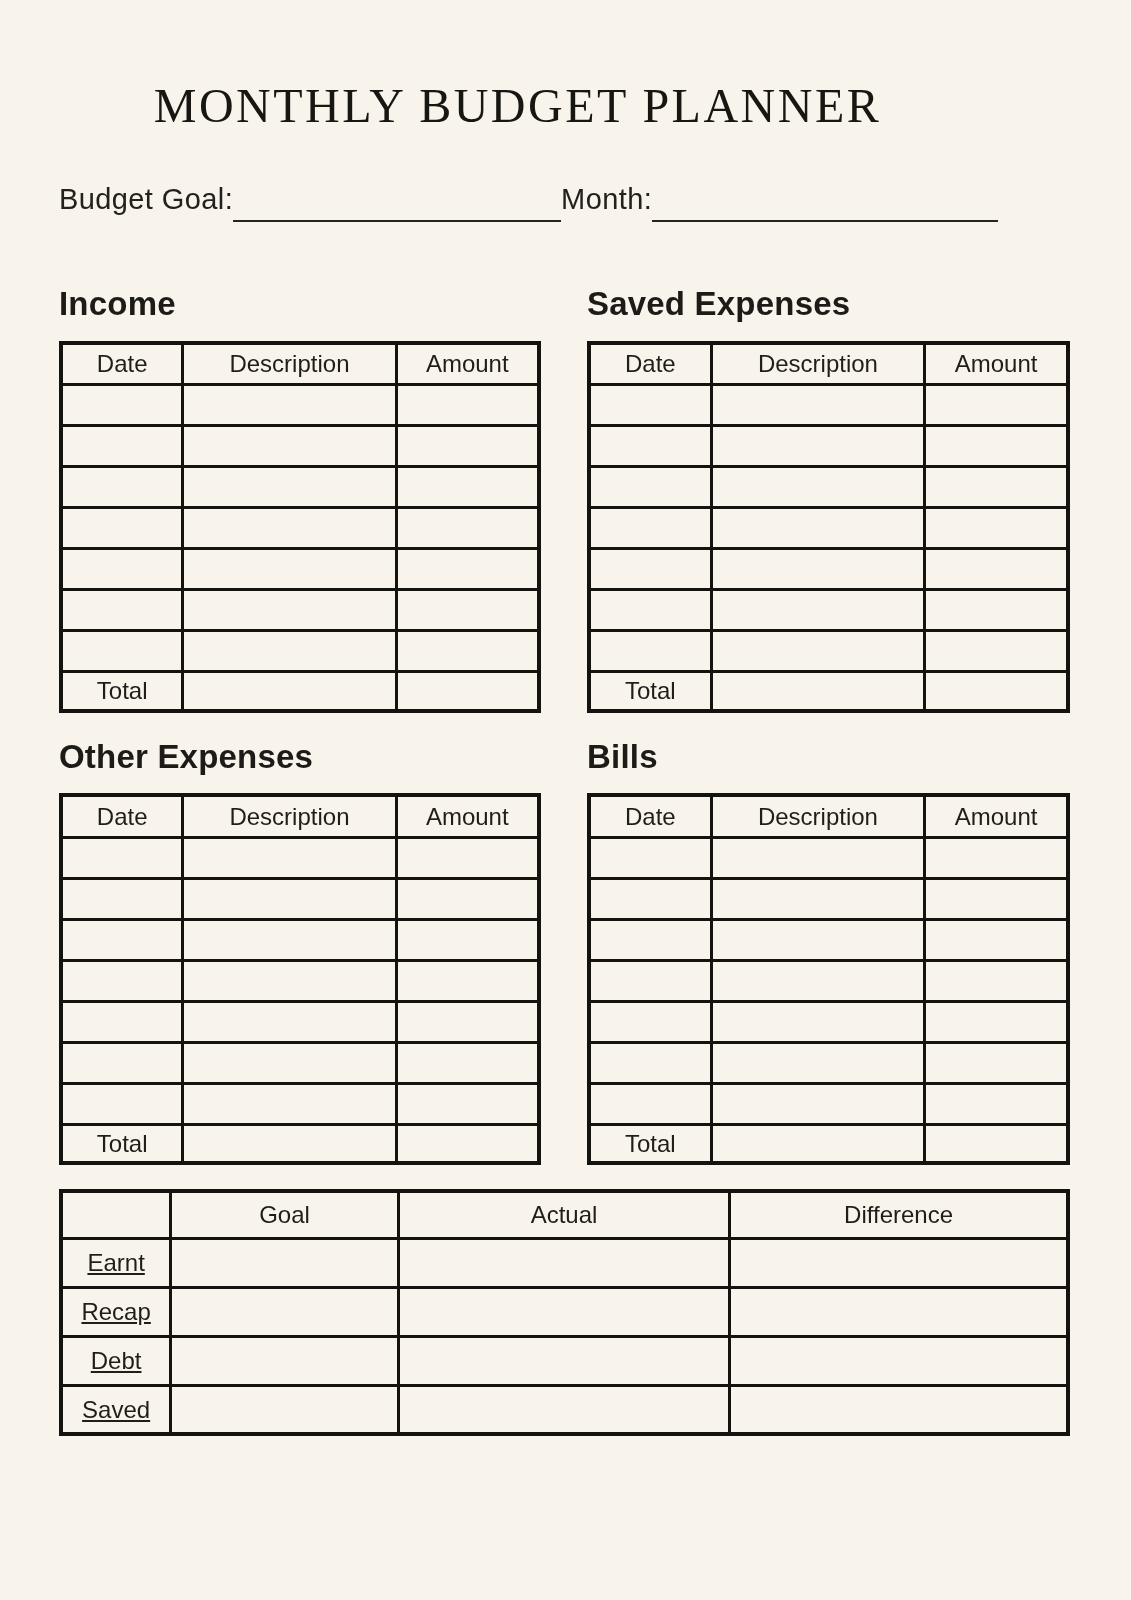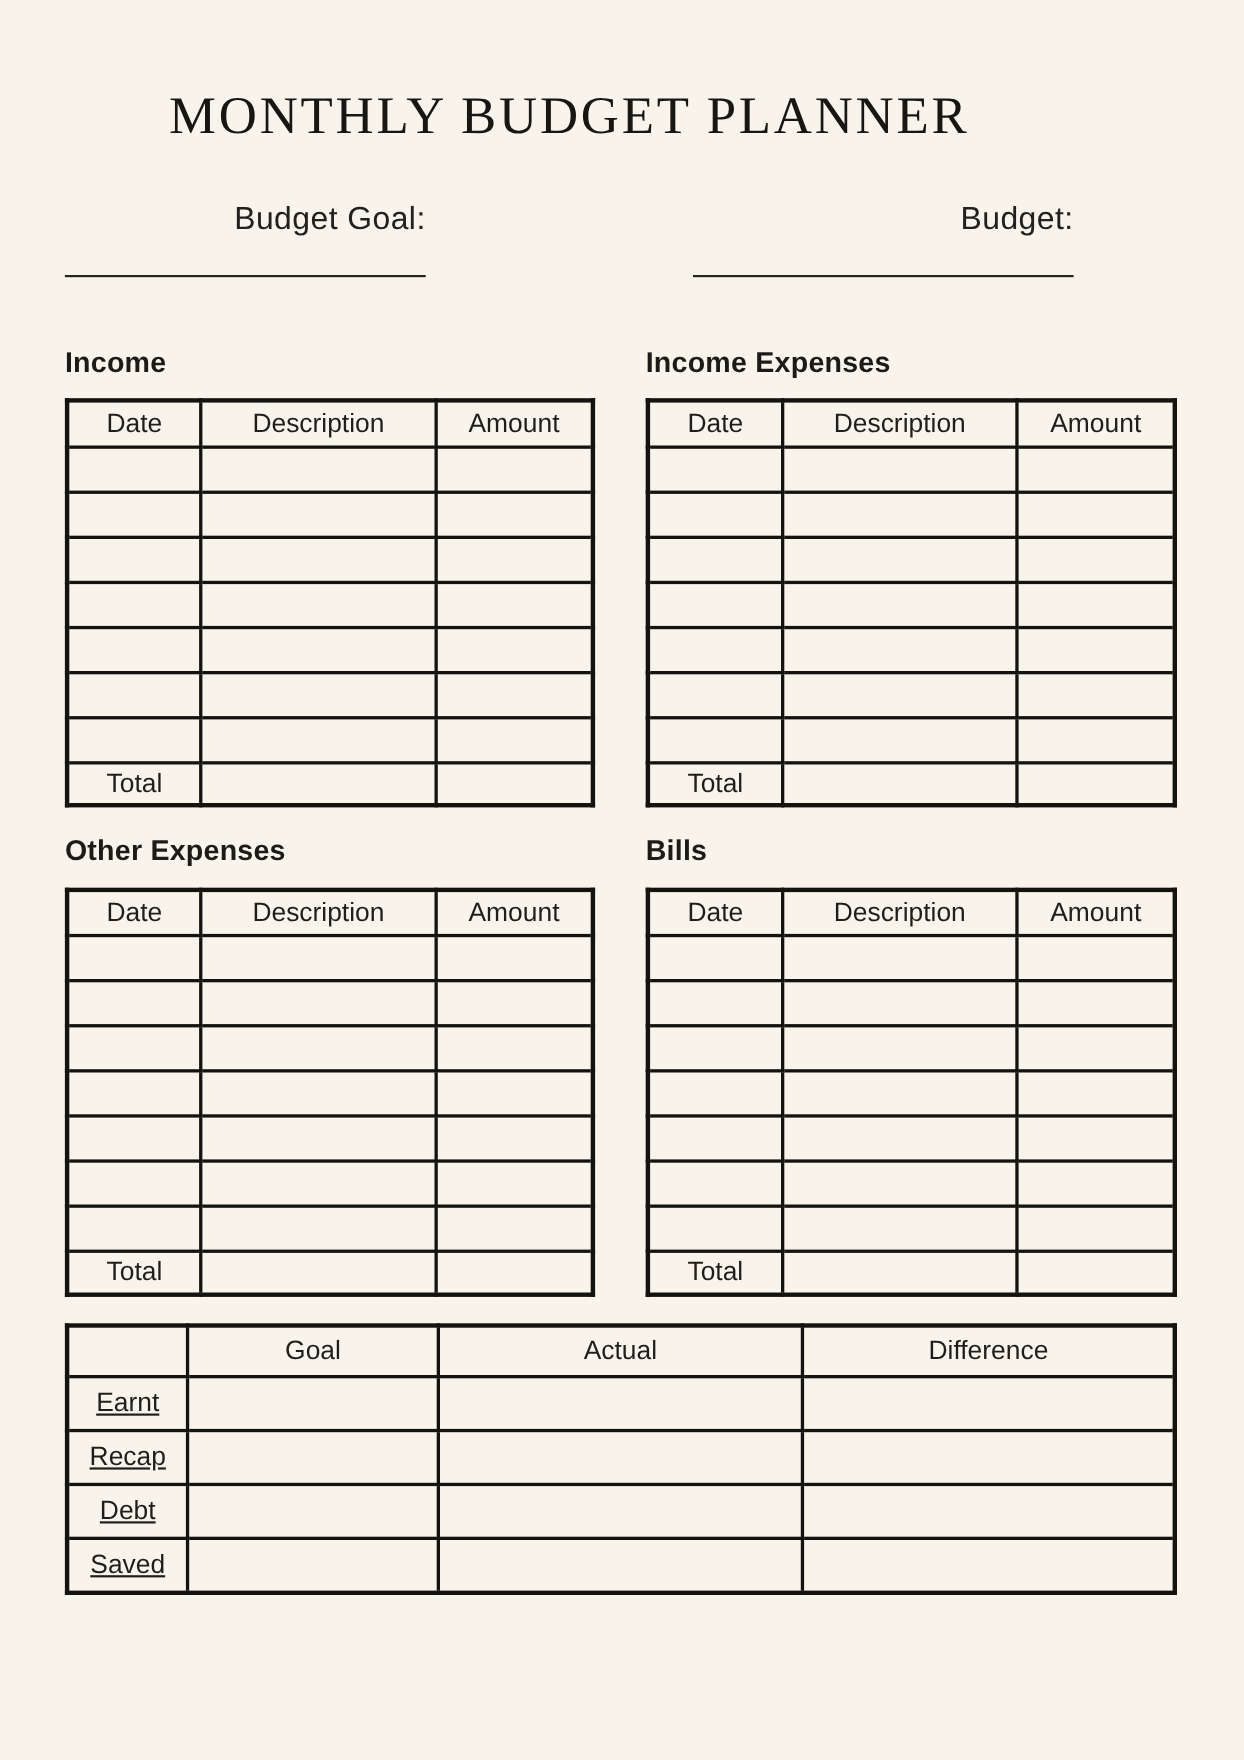--- a/index.html
+++ b/index.html
@@ -12,35 +12,35 @@
   }
   .page { width:1034px; height:1600px; padding:80px 58px 0 59px; }
 
   .title {
     font-family: "Liberation Serif", "DejaVu Serif", serif;
     font-weight:400; font-size:48px; line-height:1.1; letter-spacing:2.5px;
     text-align:center; margin:0; color:#181613; white-space:nowrap;
   }
 
   .fields-row { display:flex; justify-content:space-between; margin-top:50px; }
-  .field { display:flex; align-items:flex-end;flex-direction:column; }
+  .field { display:flex; align-items:flex-end; }
   .field-label { font-size:29px; line-height:1.15; letter-spacing:0.4px; color:#23211d; white-space:nowrap; }
   .field-line {
     display:inline-block; border-bottom:2px solid #26241f;
     position:relative; top:6px; height:30px;
   }
   .goal-line { width:328px; }
   .month-line { width:346px; }
 
   .sections {
     display:grid; grid-template-columns:482px 483px;
     column-gap:46px; row-gap:24px; margin-top:68px;
   }
   .section-heading {
-    font-size:26px; font-weight:700; letter-spacing:0.2px;
+    font-size:33px; font-weight:700; letter-spacing:0.2px;
     margin:0 0 17px 0; color:#1d1b17; line-height:1.2;
   }
 
   table { border-collapse:collapse; width:100%; table-layout:fixed;border-radius:28px; }
   .ledger, .recap-table { border:4px solid var(--line, #15130F); }
   th, td {
     border:3px solid var(--line, #15130F);
     padding:0; text-align:center; vertical-align:middle;
     font-size:24px; font-weight:400; color:#201e1a;
   }
@@ -60,21 +60,21 @@
 <div class="page">
 
   <h1 class="title">MONTHLY BUDGET PLANNER</h1>
 
   <div class="fields-row">
     <div class="field">
       <span class="field-label">Budget Goal:</span>
       <span class="field-line goal-line"></span>
     </div>
     <div class="field">
-      <span class="field-label">Budget:</span>
+      <span class="field-label">Month:</span>
       <span class="field-line month-line"></span>
     </div>
   </div>
 
   <div class="sections" id="sections">
       <section>
         <h2 class="section-heading">Income</h2>
         <table class="ledger">
           <colgroup>
             <col class="col-date">
@@ -126,21 +126,21 @@
             </tr>
             <tr class="total-row">
               <td>Total</td>
               <td class="blank"></td>
               <td class="blank"></td>
             </tr>
           </tbody>
         </table>
       </section>
       <section>
-        <h2 class="section-heading">Income Expenses</h2>
+        <h2 class="section-heading">Saved Expenses</h2>
         <table class="ledger">
           <colgroup>
             <col class="col-date">
             <col class="col-desc">
             <col class="col-amount">
           </colgroup>
           <thead>
             <tr>
               <th>Date</th>
               <th>Description</th>

